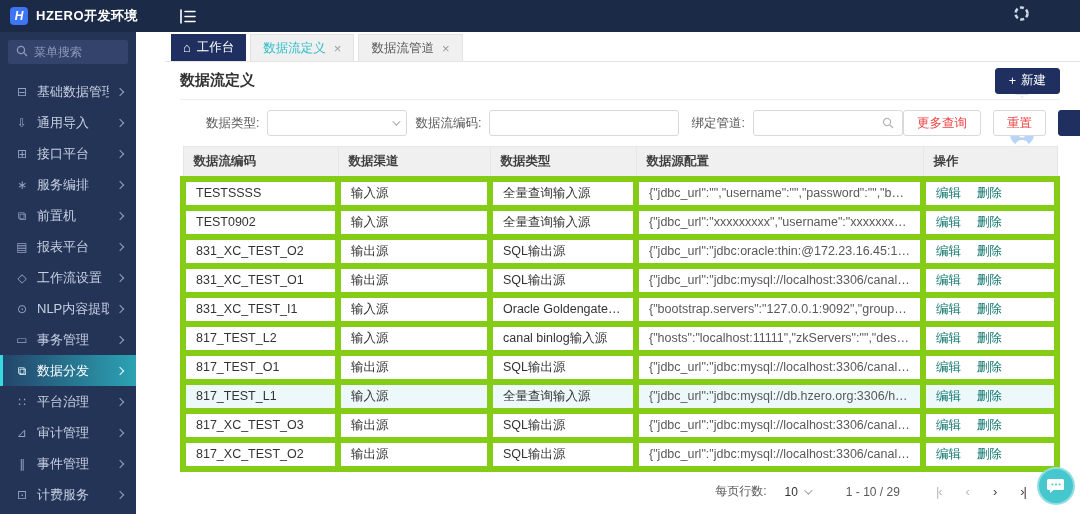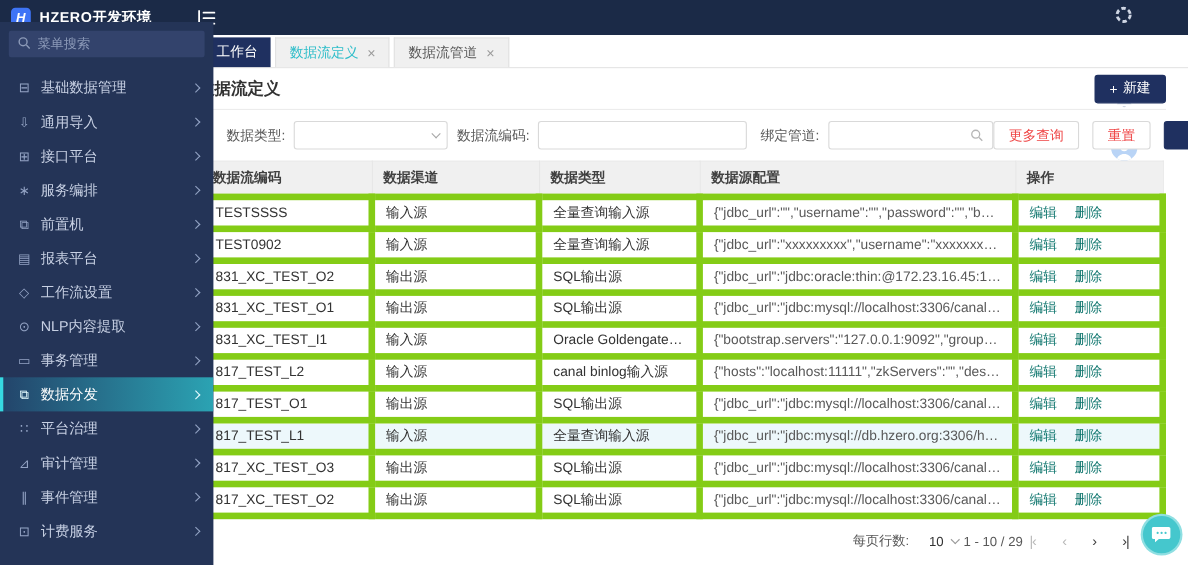--- a/index.html
+++ b/index.html
@@ -14,21 +14,21 @@
   .collapse-btn { margin-left:14px; display:flex; align-items:center; cursor:pointer; }
   .topbar-right { margin-left:auto; display:flex; align-items:center; gap:22px; padding-right:16px; font-size:13px; color:#e8ecf4;flex-direction:column; }
   .tb-drop { display:flex; align-items:center; gap:7px; cursor:pointer; white-space:nowrap; }
   .chev { width:6px; height:6px; border-right:1.4px solid currentColor; border-bottom:1.4px solid currentColor; display:inline-block; }
   .chev.down { transform:rotate(45deg) translateY(-2px); }
   .chev.right { transform:rotate(-45deg); }
   .tb-icon { display:flex; align-items:center; cursor:pointer; }
   .avatar { width:24px; height:24px; border-radius:50%; background:#b9d4f6; display:flex; align-items:flex-end; justify-content:center; overflow:hidden; cursor:pointer; }
 
   
-  .sidebar { position:absolute; top:20px; left:0; bottom:0; width:194px; background:#243457; overflow:hidden; }
+  .sidebar { position:absolute; top:32px; left:0; bottom:0; width:136px; background:#243457; overflow:hidden; }
   .menu-search { margin:8px 8px 0 8px; height:24px; background:#33436c; border-radius:2px; display:flex; align-items:center; gap:6px; padding:0 8px; }
   .menu-search input { flex:1; min-width:0; background:transparent; border:none; outline:none; color:#cfd8ea; font-size:12px; font-family:inherit; }
   .menu-search input::placeholder { color:#8c9ab8; }
   .menu { padding-top:12px; }
   .mi { height:31px; display:flex; align-items:center; gap:8px; padding:0 13px 0 15px; color:#c7d0e3; font-size:13px; cursor:pointer; }
   .mi .glyph { width:14px; text-align:center; color:#93a3c4; font-size:12px; flex:none; }
   .mi .mi-label { flex:1; white-space:nowrap; overflow:hidden; }
   .mi .chev { color:#93a3c4; }
   .mi.active { background:linear-gradient(90deg,#23456b 0%,#2ba3b3 100%); border-left:3px solid #36d9e2; padding-left:12px; color:#fff; }
   .mi.active .glyph,.mi.active .chev { color:#e4fbff; }
@@ -58,21 +58,21 @@
   .fbtns { margin-left:auto; display:flex; align-items:center; gap:12px; }
 
   .grid-wrap { flex:none; }
   table.grid { width:100%; border-collapse:collapse; font-size:12.5px; color:#333; table-layout:fixed; }
   .grid th { background:#f0f0f0; font-weight:600; text-align:left; height:32px; padding:0 10px; border:1px solid #e6e6e6; color:#404040; }
   .grid td { height:29px; padding:0 10px; border:6px solid #84cc16; white-space:nowrap; overflow:hidden; text-overflow:ellipsis; }
   .grid td.cfg { color:#595959; }
   .grid tr.hl td { background:#edf8fb; }
   .grid a.op { color:#0f766e; text-decoration:none; margin-right:16px; cursor:pointer;text-align:center; }
 
-  .pagination { height:40px; flex:none; display:flex; align-items:center; justify-content:flex-end; gap:6px; font-size:12px; color:#595959; padding-right:34px; }
+  .pagination { height:40px; flex:none; display:flex; align-items:center; justify-content:flex-end; gap:36px; font-size:12px; color:#595959; padding-right:34px; }
   .psize { display:flex; align-items:center; gap:18px; }
   .psize .val { display:flex; align-items:center; gap:6px; color:#333; cursor:pointer; }
   .psize .chev { color:#9b9b9b; }
   .pnav { display:flex; align-items:center; gap:24px; font-size:13px; }
   .pnav span { cursor:pointer; letter-spacing:-1px; }
   .pnav .dis { color:#b9b9b9; }
   .pnav .en { color:#404040; }
 
   .chat-fab { position:absolute; right:7px; bottom:11px; width:34px; height:34px; border-radius:50%; background:#45c7cd; box-shadow:0 0 0 2px #8fdfe2; display:flex; align-items:center; justify-content:center; cursor:pointer; z-index:5; }
 </style>

